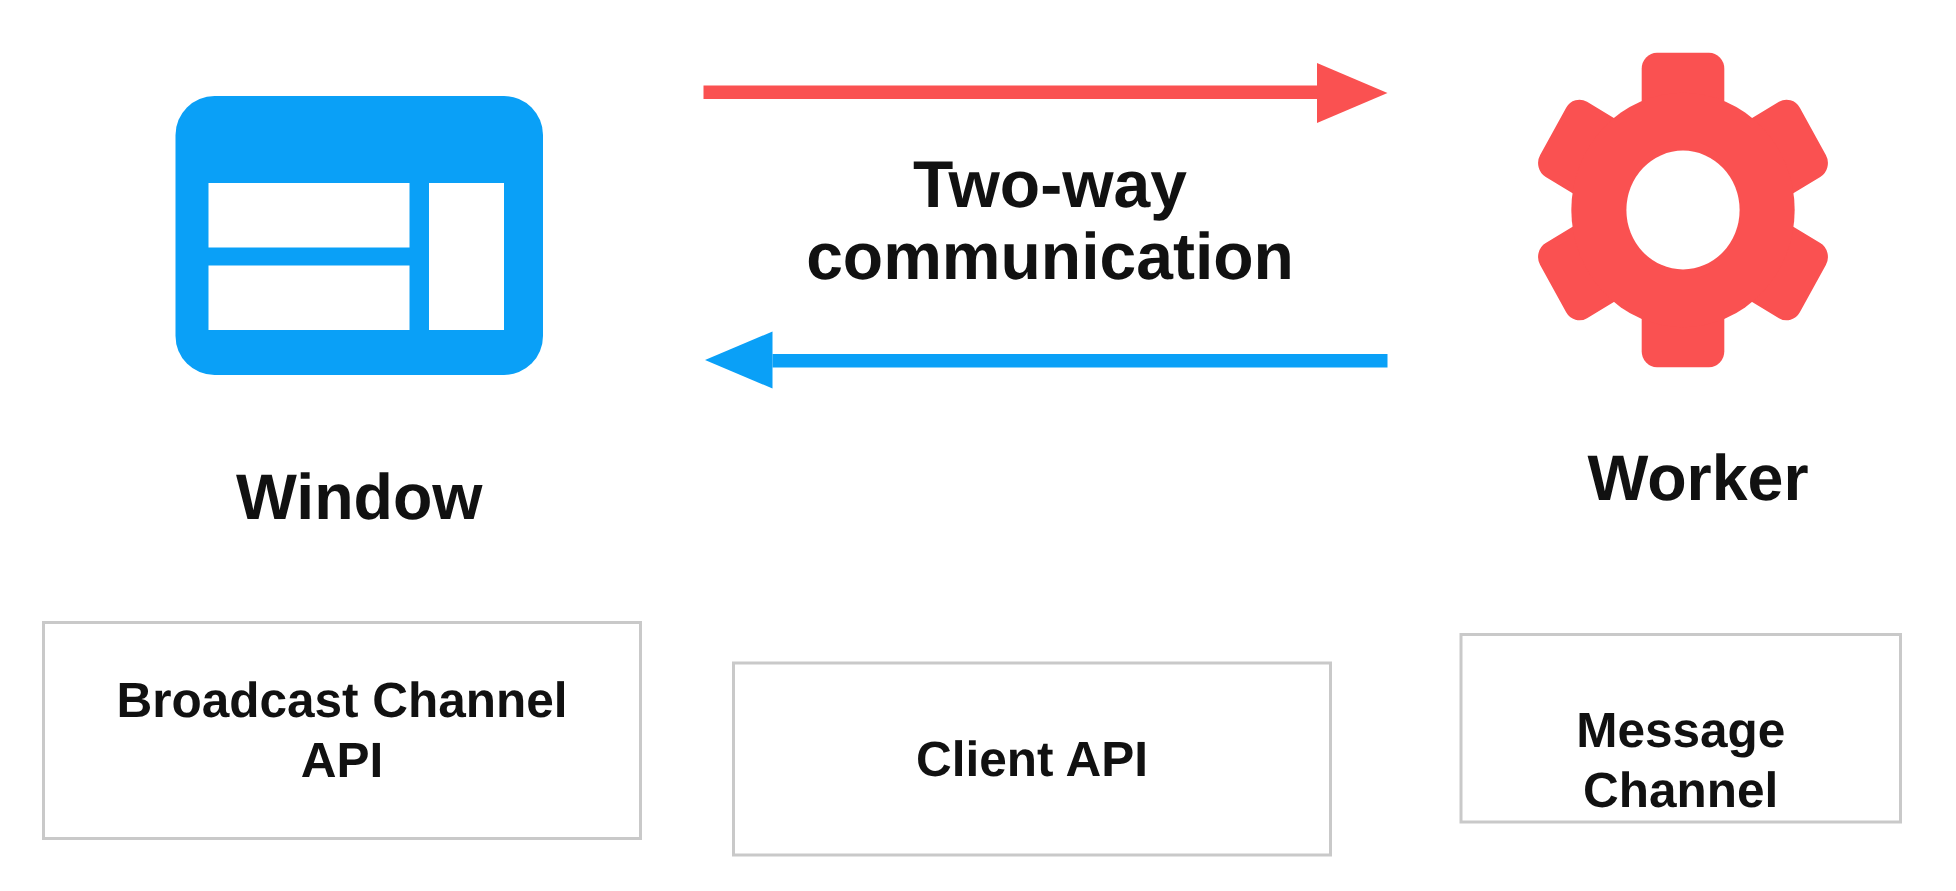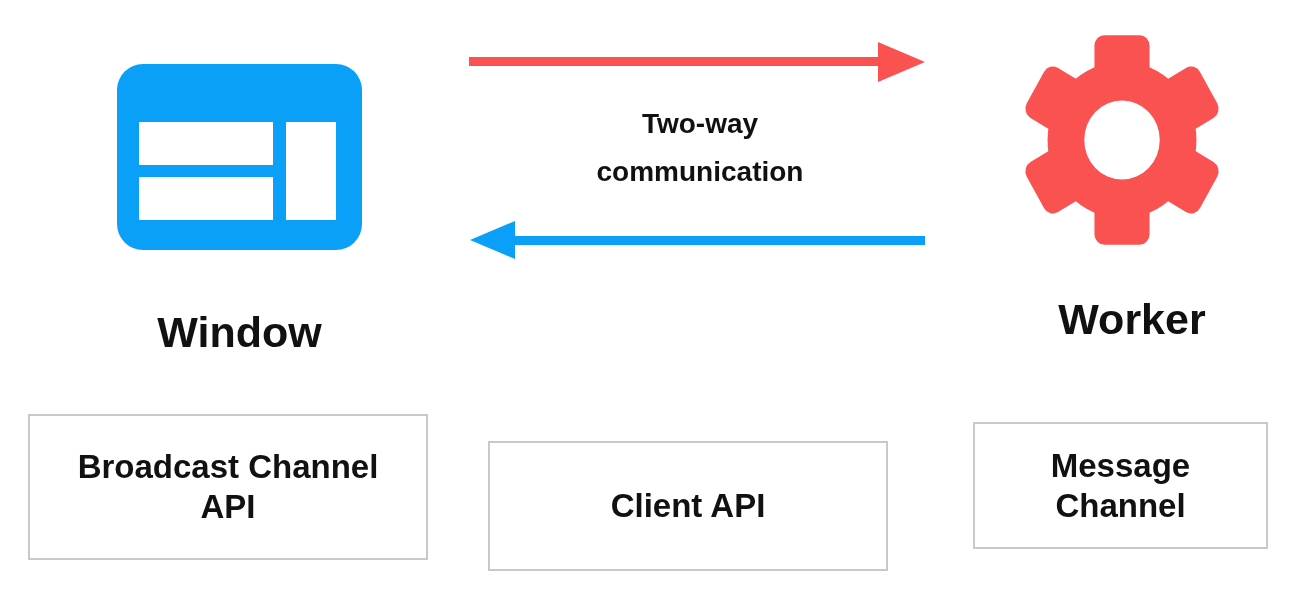--- a/index.html
+++ b/index.html
@@ -68,21 +68,21 @@
     border-right: 45px solid #0aa0f7;
   }
 
   
   .connection-label {
     position: absolute;
     left: 450px; top: 100px;
     width: 500px;
     text-align: center;
     font-weight: 700;
-    font-size: 28px;
+    font-size: 44px;
     line-height: 48px;
     white-space: pre-line;
     color: #111111;
   }
 
   
   .api-box {
     position: absolute;
     box-sizing: border-box;
     border: 2px solid #c9c9c9;
@@ -92,21 +92,21 @@
     justify-content: center;
     text-align: center;
     font-weight: 700;
     font-size: 33px;
     line-height: 40px;
     white-space: pre-line;
     color: #111111;
   }
   .box-broadcast { left: 28px;  top: 414px; width: 400px; height: 146px; }
   .box-client    { left: 488px; top: 413px; width: 400px; height: 130px; margin-top: 28px; }
-  .box-message   { left: 973px; top: 422px; width: 295px; height: 127px; }
+  .box-message   { left: 973px; top: 422px; width: 295px; height: 127px; align-items: flex-end; }
 </style>
 </head>
 <body>
 
 <div class="canvas">
 
   <div class="window-icon">
     <div class="window-pane pane-top-left"></div>
     <div class="window-pane pane-bottom-left"></div>
     <div class="window-pane pane-right"></div>

